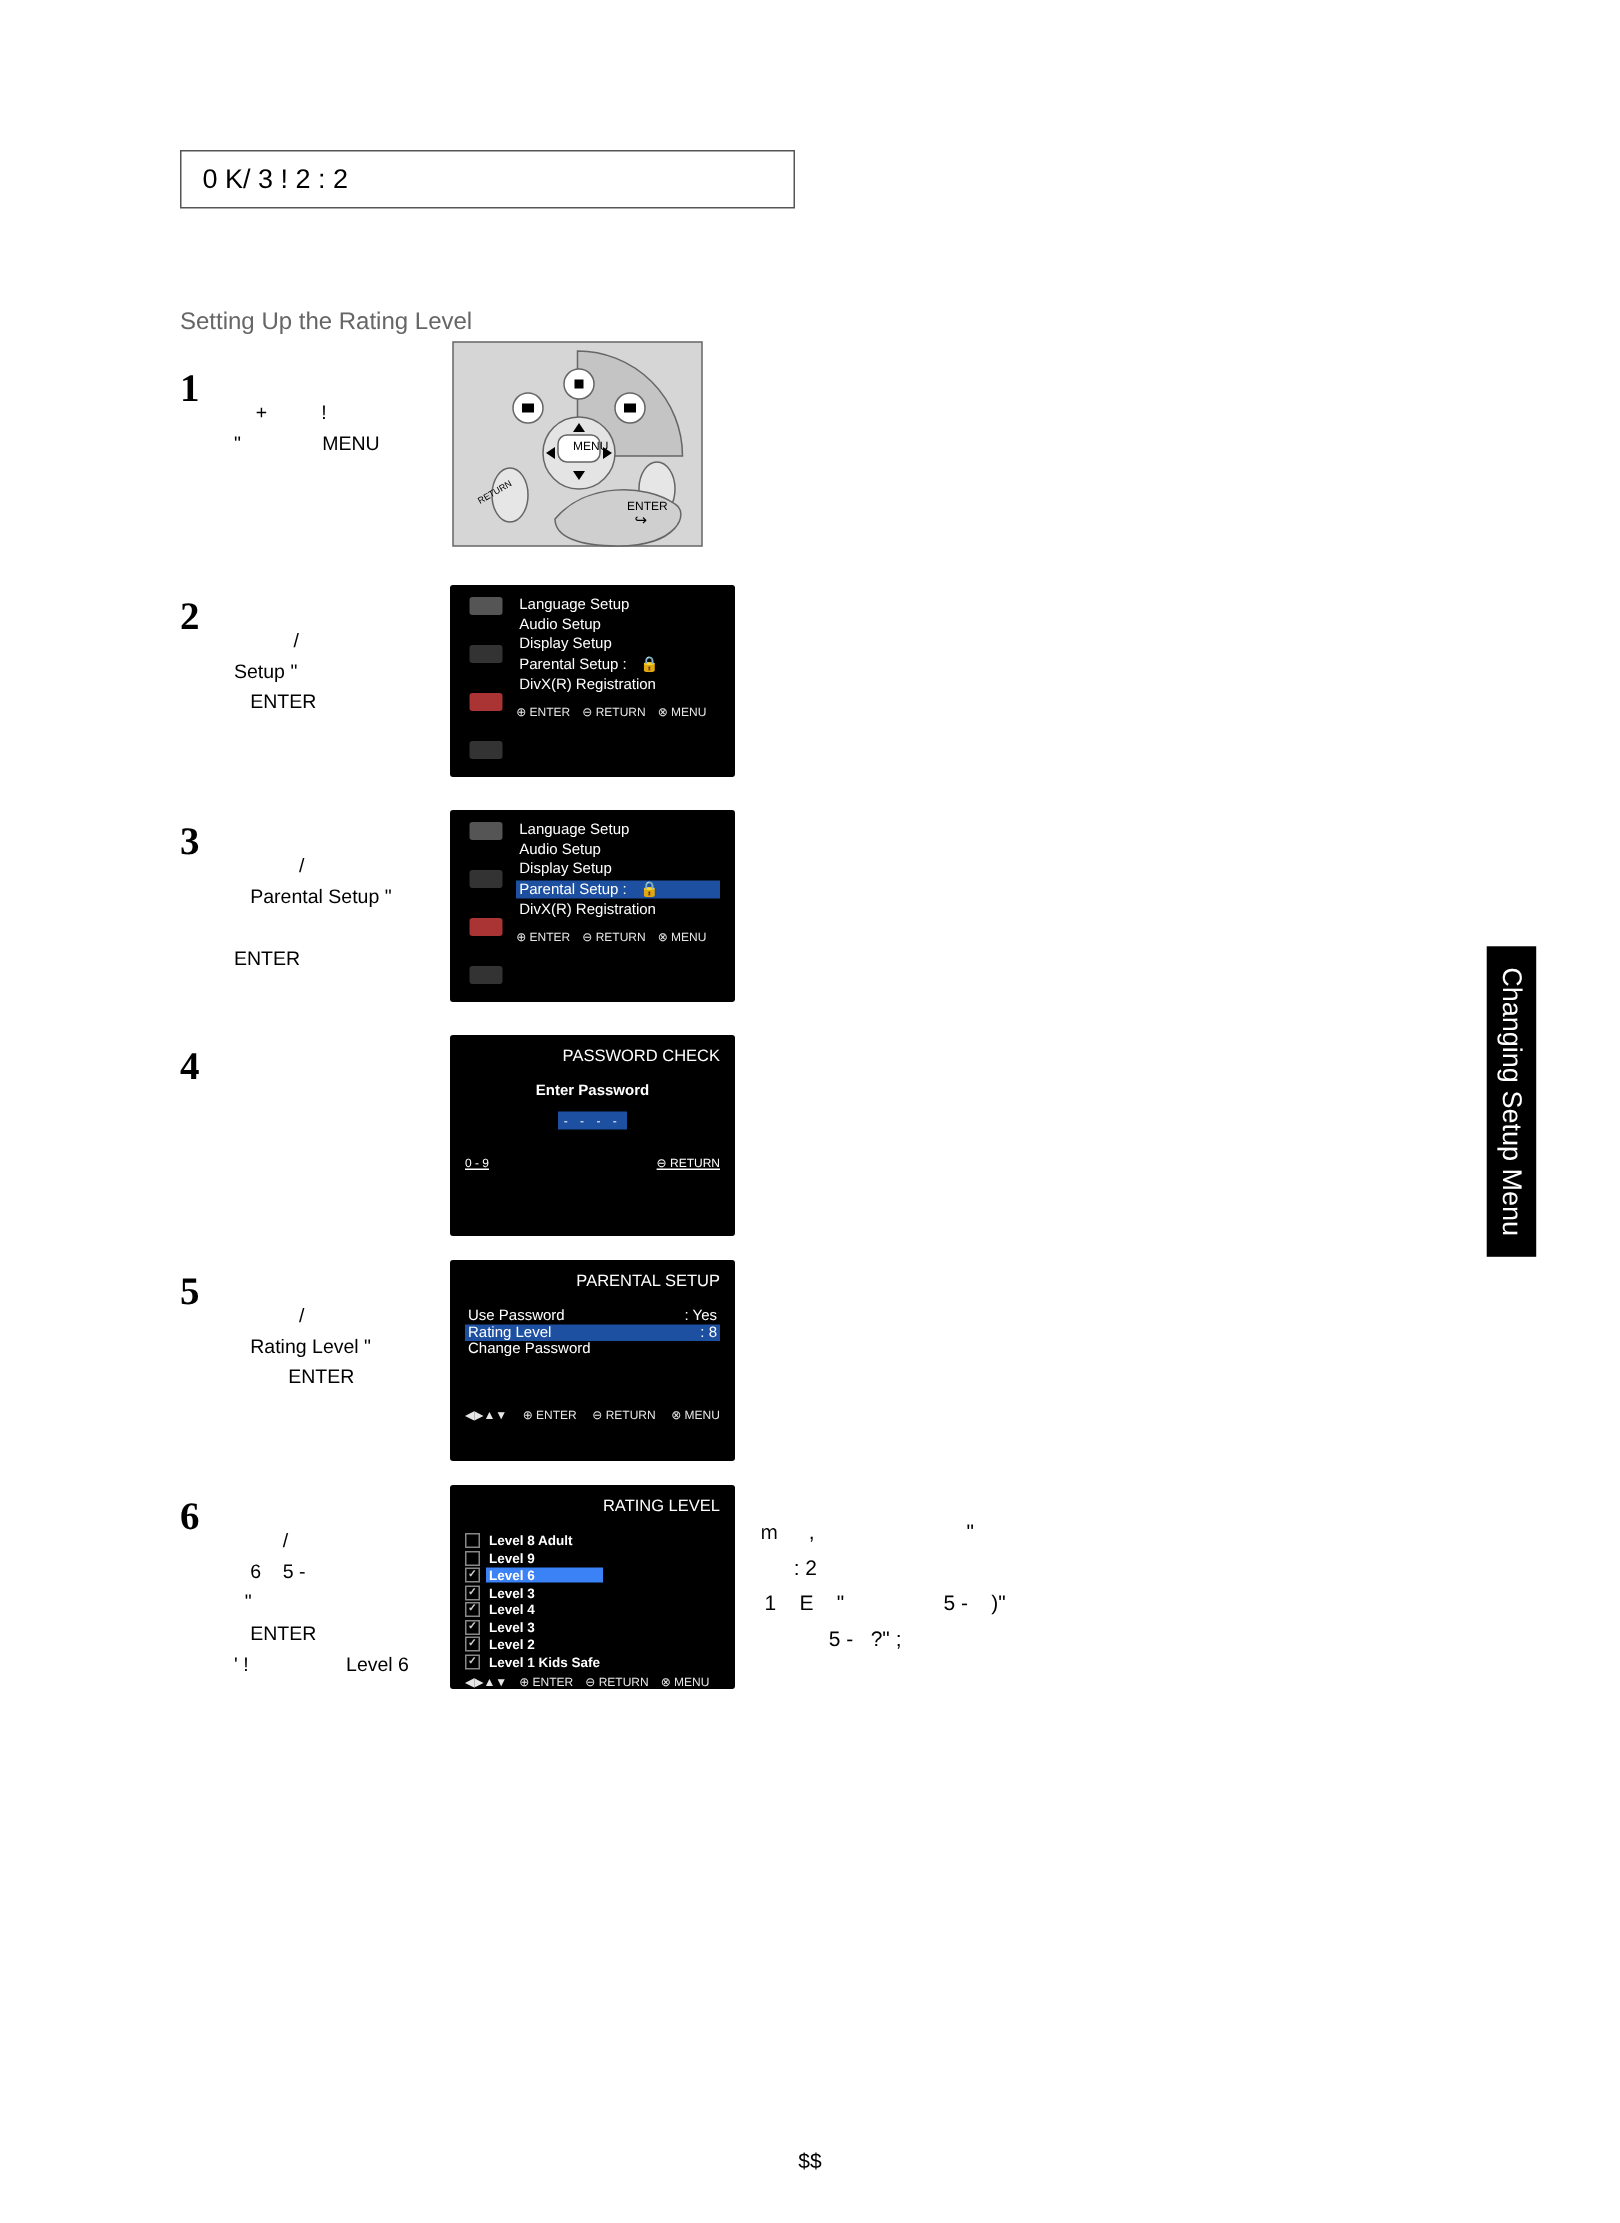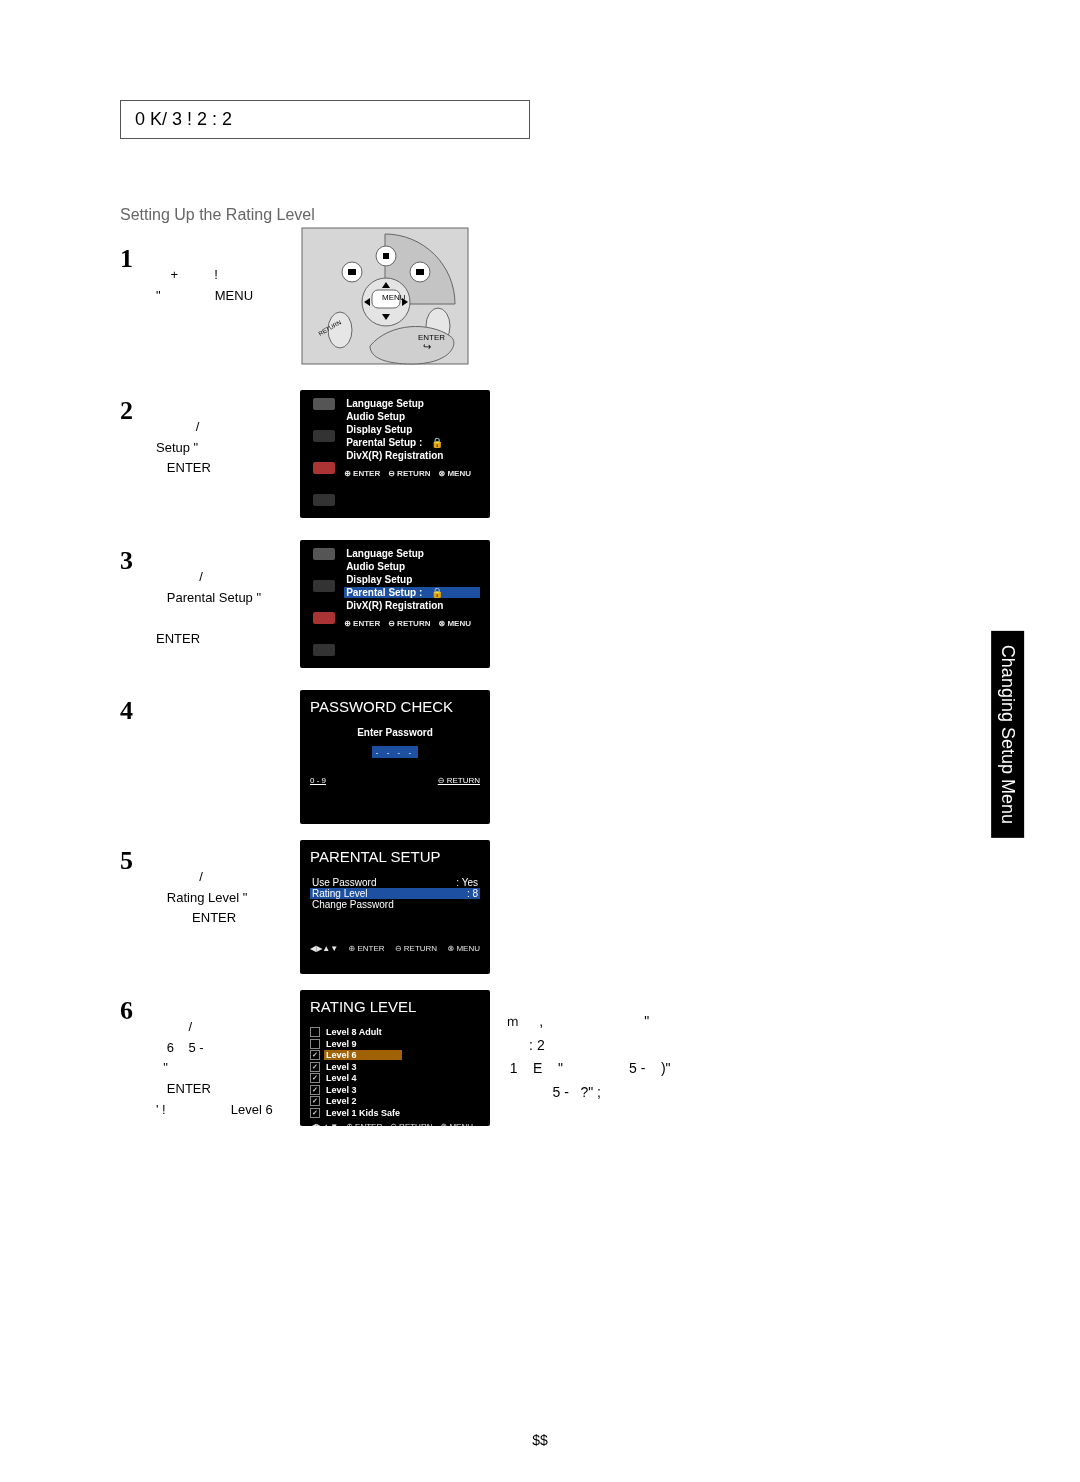--- a/index.html
+++ b/index.html
@@ -19,39 +19,39 @@
 
 
 .preview{position:absolute;left:300px;width:170px;background:#000;color:#fff;font-size:10px;padding:8px 10px;border-radius:2px;}
 .pv-list{display:flex;gap:6px;}
 .pv-left{display:flex;flex-direction:column;gap:20px;align-items:center;}
 .pv-badge{width:22px;height:12px;border-radius:2px;background:#222;}
 .pv-badge.disc{background:#555;}
 .pv-badge.title{background:#333;}
 .pv-badge.func{background:#a33;}
 .pv-badge.setup{background:#333;}
-.pv-right{display:flex;flex-direction:column;gap:2px;flex:1;font-weight:bold;}
+.pv-right{display:flex;flex-direction:column;gap:2px;flex:1;}
 .pv-right .row{padding:0 2px;white-space:nowrap;}
 .pv-right .row.sel{background:#1e50a2;}
 .pv-foot{font-size:8px;margin-top:6px;display:flex;gap:8px;opacity:.9;}
 
-.pv4-title{font-size:15px;margin-bottom:12px;}
+.pv4-title{font-size:11px;text-align:right;margin-bottom:12px;}
 .pv4-msg{text-align:center;font-size:10px;margin-bottom:8px;font-weight:bold;}
 .pv4-pw{margin:0 auto 18px;width:46px;height:12px;background:#1e50a2;display:flex;align-items:center;justify-content:center;font-size:8px;letter-spacing:3px;}
 .pv4-foot{font-size:8px;display:flex;justify-content:space-between;text-decoration:underline;}
 
 .pv5-kv{display:flex;justify-content:space-between;font-size:10px;padding:0 2px;}
 .pv5-kv.sel{background:#1e50a2;}
 
 .pv6-levels{display:flex;gap:4px;font-weight:bold;}
 .pv6-marks{display:flex;flex-direction:column;gap:1.5px;align-items:center;}
 .checkbox{width:8px;height:8px;border:1px solid #888;font-size:7px;line-height:7px;text-align:center;color:#ccc;}
 .pv6-names{display:flex;flex-direction:column;gap:1.5px;font-size:9px;}
 .pv6-names div{padding:0 2px;}
-.pv6-names .sel{background:#a16207;}
+.pv6-names .sel{background:#3b82f6;}
 
 .spine{position:absolute;right:56px;top:838px;transform:rotate(90deg);transform-origin:100% 0;font-size:18px;white-space:nowrap;background:#000;color:#fff;padding:6px 14px;}
 
 .pagenum{position:absolute;left:50%;bottom:34px;transform:translateX(-50%);font-size:14px;}
 
 
 .note6{position:absolute;left:498px;top:986px;font-size:14px;line-height:1.7;width:260px;}
 
 
 .remote{position:absolute;left:300px;top:226px;width:170px;height:140px;}

